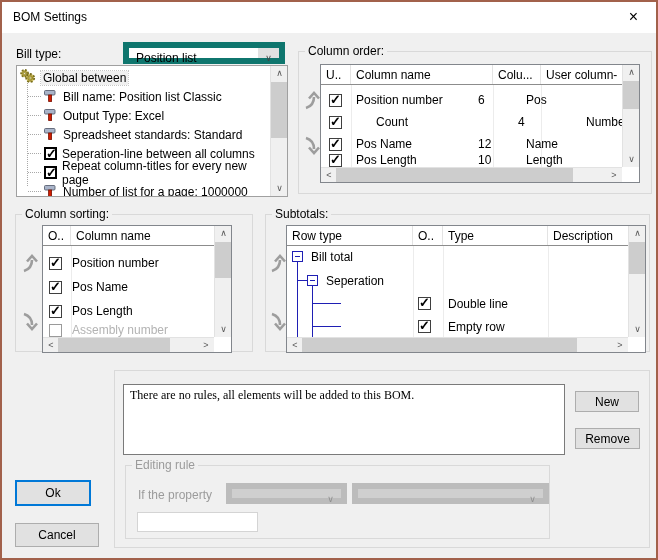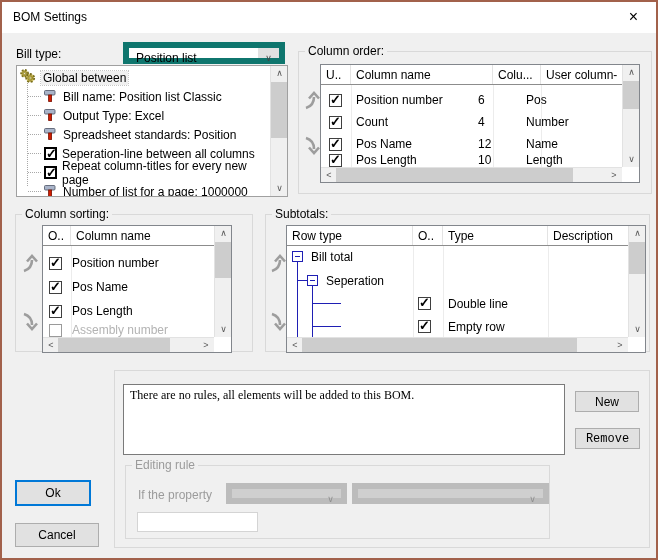--- a/index.html
+++ b/index.html
@@ -113,21 +113,21 @@
     </div>
 
     <div class="trow" style="top:59px;">
       <span class="doth" style="left:9px;top:9px;width:13px;"></span>
       <span class="ticon" style="margin-left:24px;">
         <svg width="15" height="15" viewBox="0 0 15 15">
             <rect x="1.5" y="2.5" width="10.5" height="4.5" rx="1" fill="#a9b4c9" stroke="#5a6273" stroke-width="0.9"></rect>
             <rect x="5.6" y="7" width="3" height="6.5" fill="#cf1d00" stroke="#7a1000" stroke-width="0.8"></rect>
           </svg>
       </span>
-      <span>Spreadsheet standards: Position</span>
+      <span>Spreadsheet standards: Standard</span>
     </div>
 
     <div class="trow" style="top:78px;">
       <span class="doth" style="left:9px;top:9px;width:13px;"></span>
       <span class="cb bold checked ticon" style="margin-left:25px;"></span>
       <span>Seperation-line between all columns</span>
     </div>
 
     <div class="trow" style="top:97px;">
       <span class="doth" style="left:9px;top:9px;width:13px;"></span>
@@ -179,21 +179,21 @@
       <div class="colsep" style="left:30px;top:20px;bottom:15px;"></div>
       <div class="colsep" style="left:172px;top:20px;bottom:15px;"></div>
       <div class="colsep" style="left:220px;top:20px;bottom:15px;"></div>
 
       <div class="lv-row" style="left:0;top:20px;height:22px;width:300px;">
         <span class="cb checked" style="margin-left:8px;"></span>
         <span class="cell" style="padding-left:14px;width:130px;">Position number</span>
         <span class="cell" style="width:48px;padding-left:6px;">6</span>
         <span class="cell" style="padding-left:6px;">Pos</span>
       </div>
-      <div class="lv-row" style="left:0;top:42px;height:22px;width:308px;">
+      <div class="lv-row" style="left:0;top:42px;height:22px;width:308px;gap:20px;">
         <span class="cb checked" style="margin-left:8px;"></span>
         <span class="cell" style="padding-left:14px;width:130px;">Count</span>
         <span class="cell" style="width:48px;padding-left:6px;">4</span>
         <span class="cell" style="padding-left:6px;">Number</span>
       </div>
       <div class="lv-row" style="left:0;top:64px;height:22px;width:300px;">
         <span class="cb checked" style="margin-left:8px;"></span>
         <span class="cell" style="padding-left:14px;width:130px;">Pos Name</span>
         <span class="cell" style="width:48px;padding-left:6px;">12</span>
         <span class="cell" style="padding-left:6px;">Name</span>
@@ -329,21 +329,21 @@
     </div>
   </div>
 
   <div class="grp" style="left:112px;top:368px;width:534px;height:176px;">
 
     <div class="listbox" style="left:8px;top:13px;width:442px;height:71px;">
       <span class="lbl" style="left:6px;top:3px;">There are no rules, all elements will be added to this BOM.</span>
     </div>
 
     <button class="btn" style="left:460px;top:20px;width:64px;height:21px;">New</button>
-    <button class="btn" style="left:460px;top:57px;width:65px;height:21px;font-family:Liberation Mono, monospace;">Remove</button>
+    <button class="btn" style="left:460px;top:57px;width:65px;height:21px;">Remove</button>
 
     <div class="grp" style="left:10px;top:94px;width:423px;height:72px;">
       <span class="grp-label dis">Editing rule</span>
       <span class="lbl dis-lbl" style="left:12px;top:22px;">If the property</span>
 
       <div class="combo dis" style="left:100px;top:17px;width:121px;height:21px;">
         <span class="dd">∨</span>
       </div>
       <div class="combo dis" style="left:226px;top:17px;width:197px;height:21px;">
         <span class="dd">∨</span>

